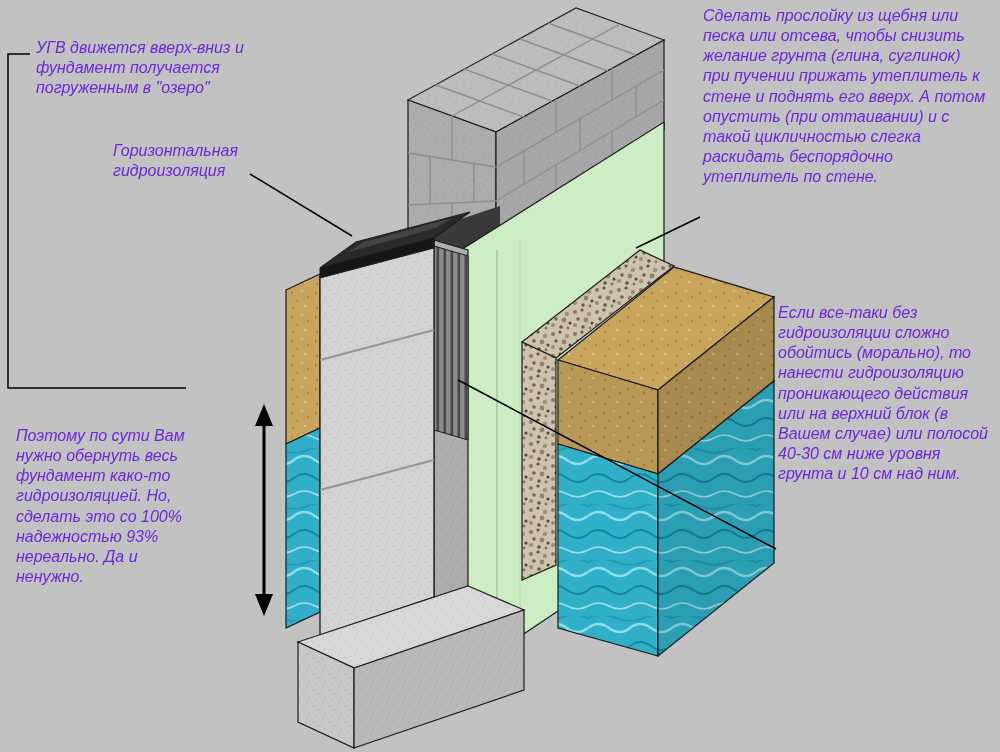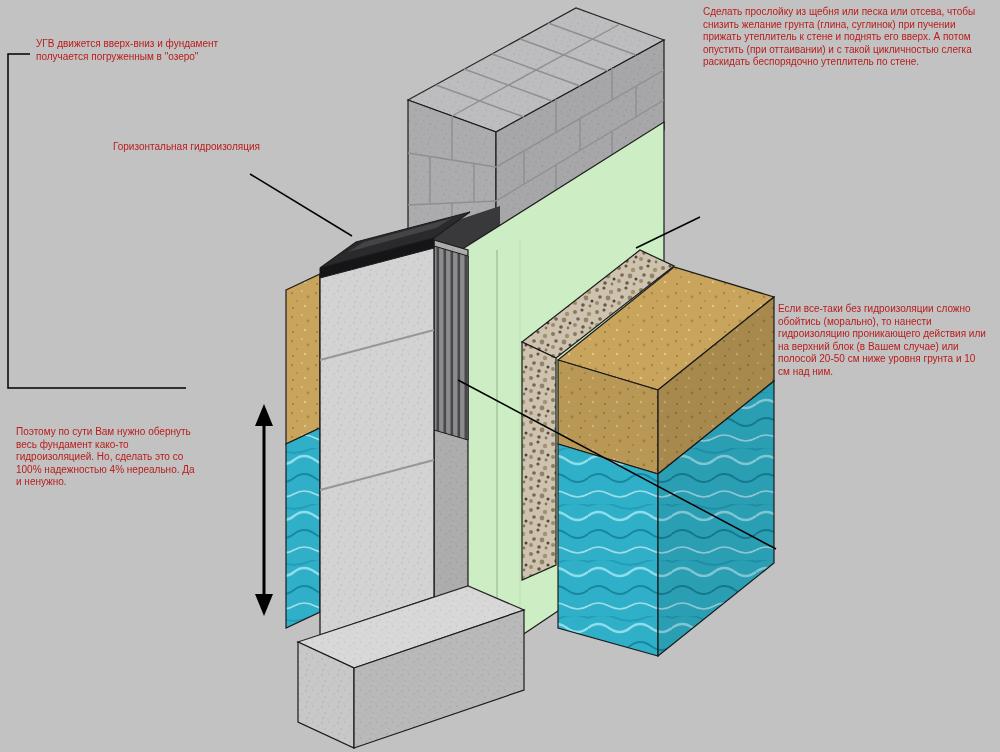--- a/index.html
+++ b/index.html
@@ -17,24 +17,25 @@
   .stage{
     position:relative;
     width:1000px;height:752px;
     background:var(--background);
     overflow:hidden;
     font-family:"Liberation Sans",sans-serif;
   }
   .stage svg{position:absolute;left:0;top:0;}
   .note{
     position:absolute;
-    color:#b91c1c;
-    font-size:10px;
+    color:#6d28d9;
+    font-size:16px;
     line-height:1.26;
     white-space:pre-line;
+    font-style:italic;
   }
   .ugv-note{left:36px;top:38px;width:210px;}
   .wp-label{left:113px;top:141px;width:165px;}
   .wrap-note{left:16px;top:426px;width:180px;}
   .gravel-note{left:703px;top:6px;width:284px;}
   .pen-note{left:778px;top:303px;width:212px;}
   .water-note{left:778px;top:502px;width:206px;}
   polygon,line,polyline,path{shape-rendering:geometricPrecision;}
 </style>
 </head>
@@ -201,20 +202,20 @@
       <line x1="264" y1="420" x2="264" y2="600" stroke="#000000" stroke-width="3"></line>
       <polygon points="264,404 255,426 273,426"></polygon>
       <polygon points="264,616 255,594 273,594"></polygon>
     </g>
   </svg>
 
   <div class="note ugv-note">УГВ движется вверх-вниз и фундамент получается погруженным в "озеро"</div>
 
   <div class="note wp-label">Горизонтальная гидроизоляция</div>
 
-  <div class="note wrap-note">Поэтому по сути Вам нужно обернуть весь фундамент како-то гидроизоляцией. Но, сделать это со 100% надежностью 4% нереально. Да и ненужно.</div>
+  <div class="note wrap-note">Поэтому по сути Вам нужно обернуть весь фундамент како-то гидроизоляцией. Но, сделать это со 100% надежностью 93% нереально. Да и ненужно.</div>
 
   <div class="note gravel-note">Сделать прослойку из щебня или песка или отсева, чтобы снизить желание грунта (глина, суглинок) при пучении прижать утеплитель к стене и поднять его вверх. А потом опустить (при оттаивании) и с такой цикличностью слегка раскидать беспорядочно утеплитель по стене.</div>
 
-  <div class="note pen-note">Если все-таки без гидроизоляции сложно обойтись (морально), то нанести гидроизоляцию проникающего действия или на верхний блок (в Вашем случае) или полосой 20-50 см ниже уровня грунта и 10 см над ним.</div>
+  <div class="note pen-note">Если все-таки без гидроизоляции сложно обойтись (морально), то нанести гидроизоляцию проникающего действия или на верхний блок (в Вашем случае) или полосой 40-30 см ниже уровня грунта и 10 см над ним.</div>
 
 
 </div>
 
 </body></html>

